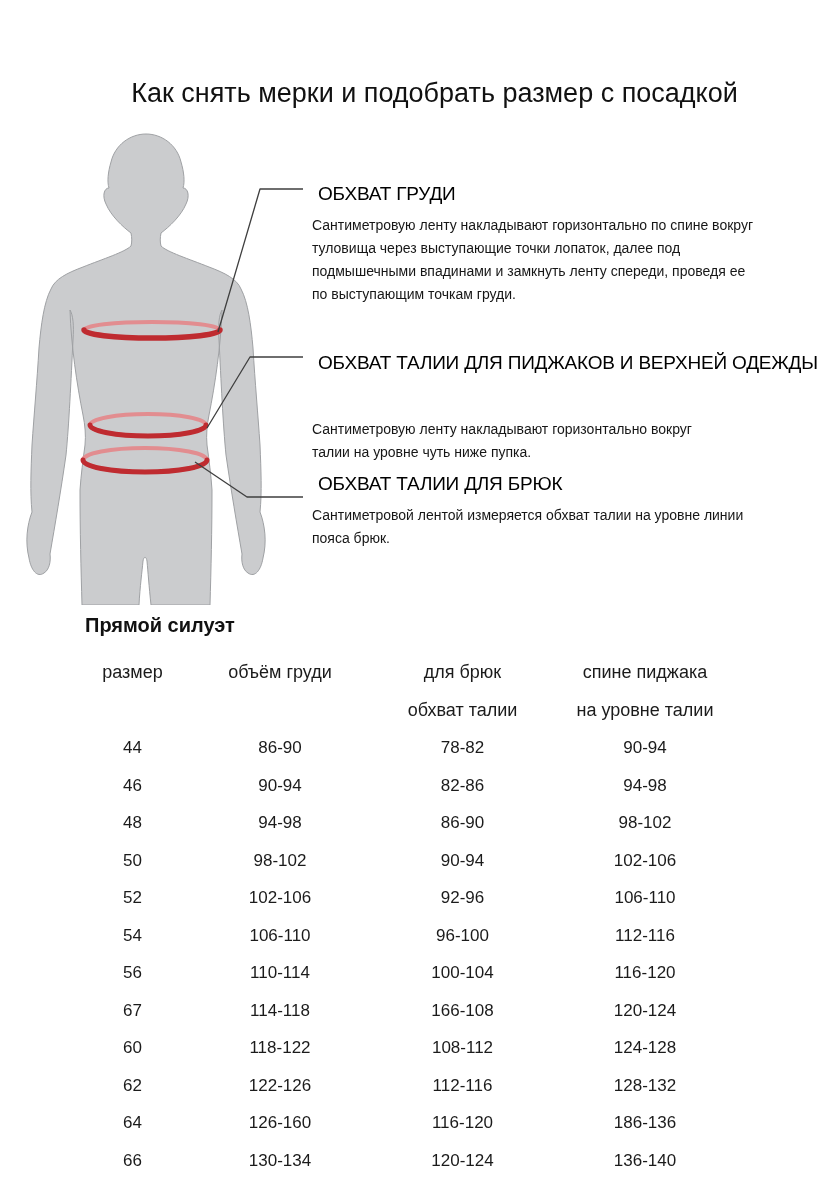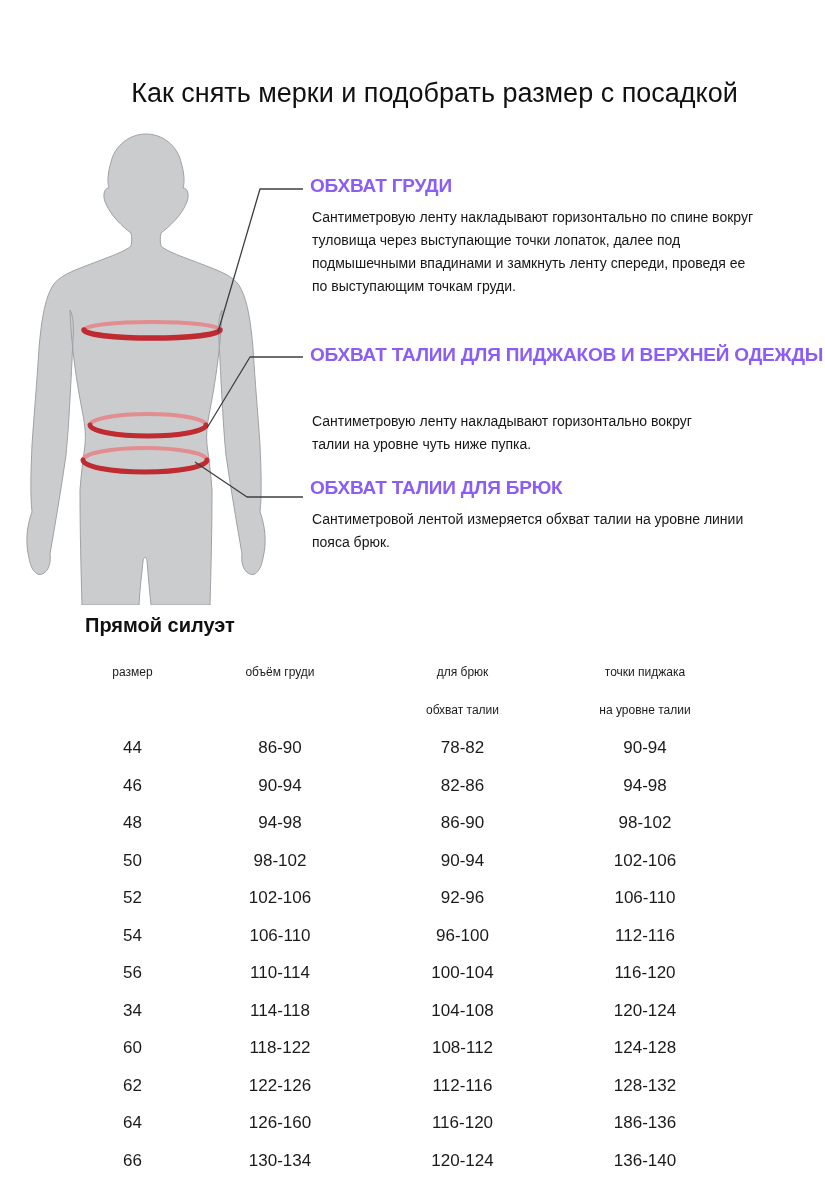--- a/index.html
+++ b/index.html
@@ -9,37 +9,37 @@
   }
   .page-title{
     position:absolute;top:78px;left:0;width:100%;margin:0;
     font-size:27px;font-weight:400;text-align:center;letter-spacing:0;color:#111;padding-left:22px;
   }
   .figure-area{position:absolute;left:15px;top:130px;width:290px;height:475px;}
   .figure-area svg{display:block;width:290px;height:475px;}
 
   .annotation{position:absolute;left:310px;}
   .annotation h2{
-    margin:0;font-size:19px;font-weight:700;letter-spacing:-0.2px;
-    white-space:nowrap;color:#8b5cf6;
+    margin:8px;font-size:19px;font-weight:400;letter-spacing:-0.2px;
+    white-space:nowrap;color:#000000;
   }
   .annotation p{margin:9px 0 0 2px;font-size:14px;line-height:23px;color:#161616;}
   .annotation-1{top:175px;} .annotation-1 p{width:448px;}
   .annotation-2{top:344px;} .annotation-2 p{width:402px;margin-top:44px;}
-  .annotation-3{top:477px;} .annotation-3 p{width:462px;}
+  .annotation-3{top:465px;} .annotation-3 p{width:462px;}
 
   .size-table{position:absolute;left:85px;top:610px;width:660px;}
   .table-title{
     font-size:20px;font-weight:700;text-align:left;line-height:30px;color:#111;
   }
   .thead,.trow{
     display:grid;grid-template-columns:95px 200px 165px 200px;
   }
   .thead{margin-top:14px;}
-  .hcell span{display:block;height:37.5px;line-height:37.5px;text-align:center;font-size:12px;}
+  .hcell span{display:block;height:37.5px;line-height:37.5px;text-align:center;font-size:18px;}
   .tbody .trow{height:37.5px;}
   .trow .tcell{line-height:37.5px;text-align:center;font-size:17px;}
 </style>
 </head>
 <body>
 
 <div class="page">
 
   <h1 class="page-title">Как снять мерки и подобрать размер с посадкой</h1>
 
@@ -139,21 +139,21 @@
       </div>
       <div class="hcell">
         <span>объём груди</span>
         <span></span>
       </div>
       <div class="hcell">
         <span>для брюк</span>
         <span>обхват талии</span>
       </div>
       <div class="hcell">
-        <span>точки пиджака</span>
+        <span>спине пиджака</span>
         <span>на уровне талии</span>
       </div>
     </div>
 
     <div class="tbody">
 
     <div class="trow">
         <div class="tcell">44</div>
         <div class="tcell">86-90</div>
         <div class="tcell">78-82</div>
@@ -189,23 +189,23 @@
         <div class="tcell">96-100</div>
         <div class="tcell">112-116</div>
       </div>
         <div class="trow">
         <div class="tcell">56</div>
         <div class="tcell">110-114</div>
         <div class="tcell">100-104</div>
         <div class="tcell">116-120</div>
       </div>
         <div class="trow">
-        <div class="tcell">34</div>
+        <div class="tcell">67</div>
         <div class="tcell">114-118</div>
-        <div class="tcell">104-108</div>
+        <div class="tcell">166-108</div>
         <div class="tcell">120-124</div>
       </div>
         <div class="trow">
         <div class="tcell">60</div>
         <div class="tcell">118-122</div>
         <div class="tcell">108-112</div>
         <div class="tcell">124-128</div>
       </div>
         <div class="trow">
         <div class="tcell">62</div>

